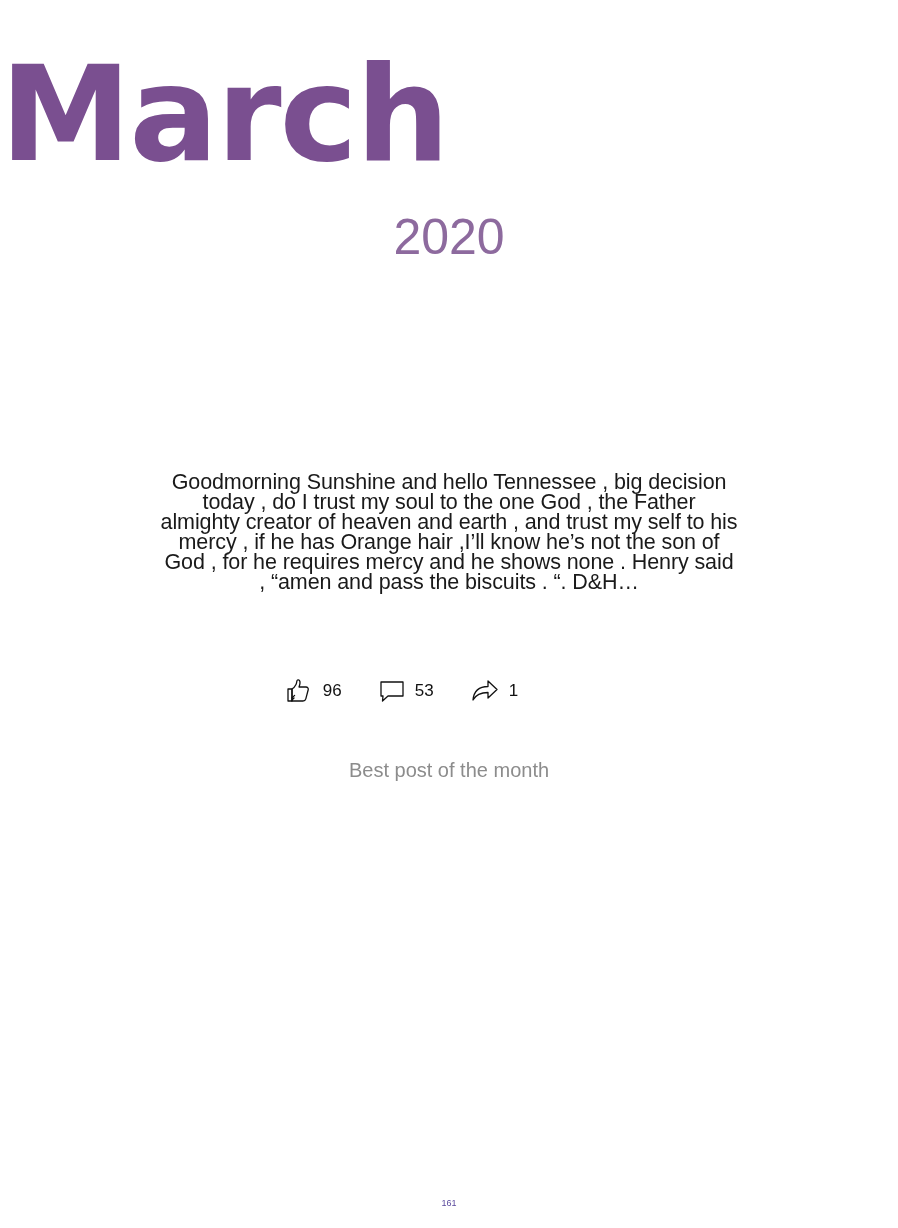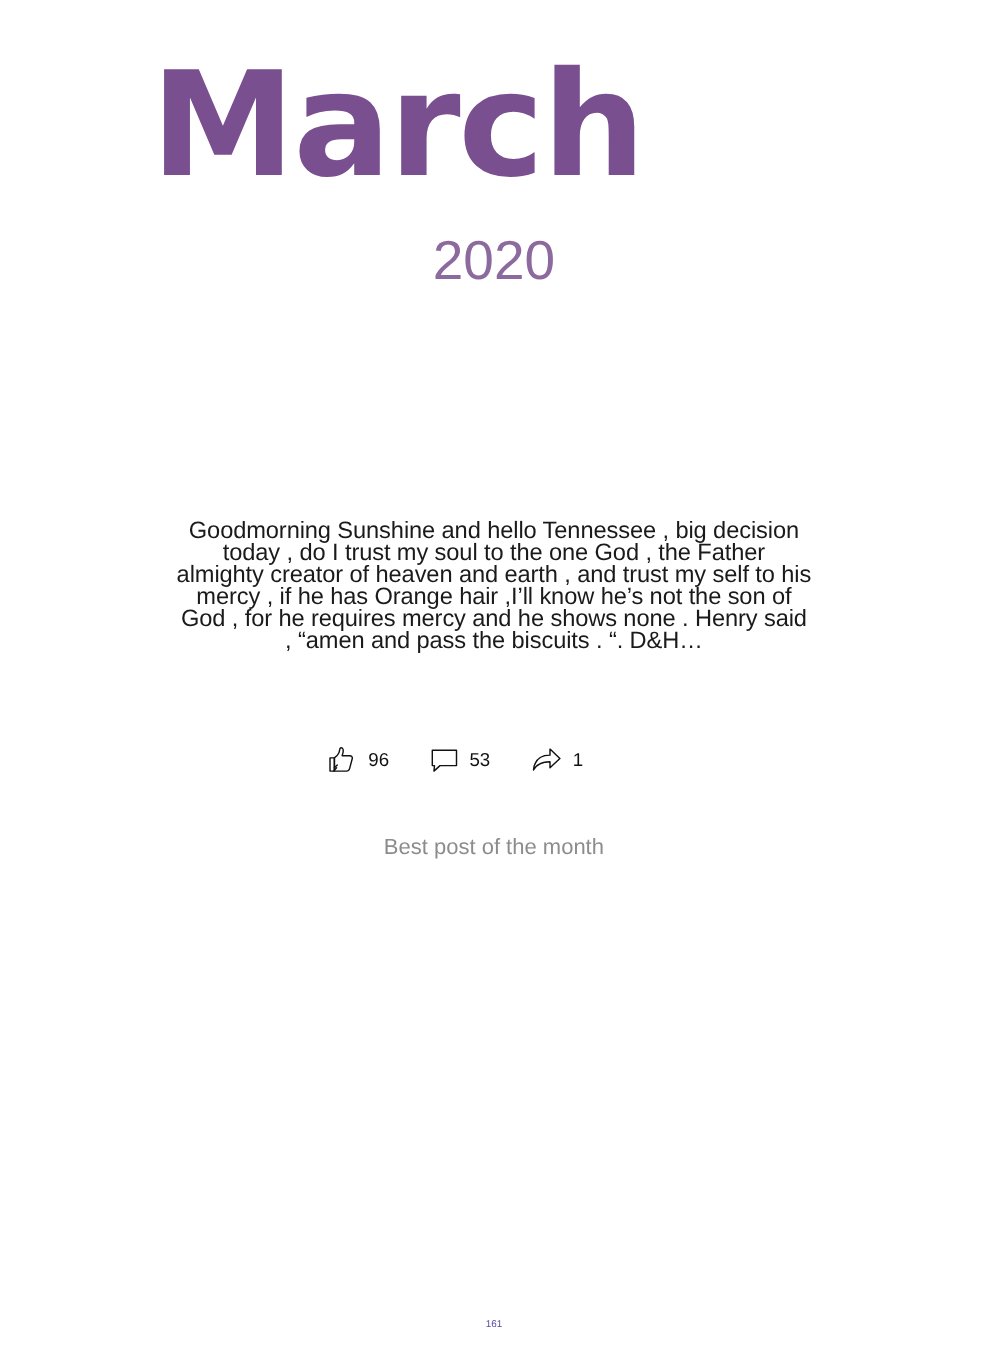--- a/index.html
+++ b/index.html
@@ -20,21 +20,21 @@
     height: 1228px;
     position: relative;
     box-sizing: border-box;
   }
 
   .month-title {
     position: absolute;
     top: 48px;
     left: 0;
     width: 722px;
-    text-align: center;
+    text-align: left;
     font-size: 132px;
     line-height: 1.0;
     font-weight: bold;
     color: #7a4f90;
     letter-spacing: -2px;
     font-family: "DejaVu Sans", sans-serif;
   }
 
   .year-title {
     position: absolute;
@@ -58,21 +58,21 @@
     font-size: 21.5px;
     line-height: 20px;
     color: #1a1a1a;
     font-family: "Liberation Sans", sans-serif;
     letter-spacing: -0.1px;
   }
 
   .reactions {
     position: absolute;
     top: 675px;
-    left: 12px;
+    left: 0;
     width: 800px;
     display: flex;
     justify-content: center;
     align-items: center;
     gap: 36px;
   }
 
   .reaction {
     display: flex;
     align-items: center;

